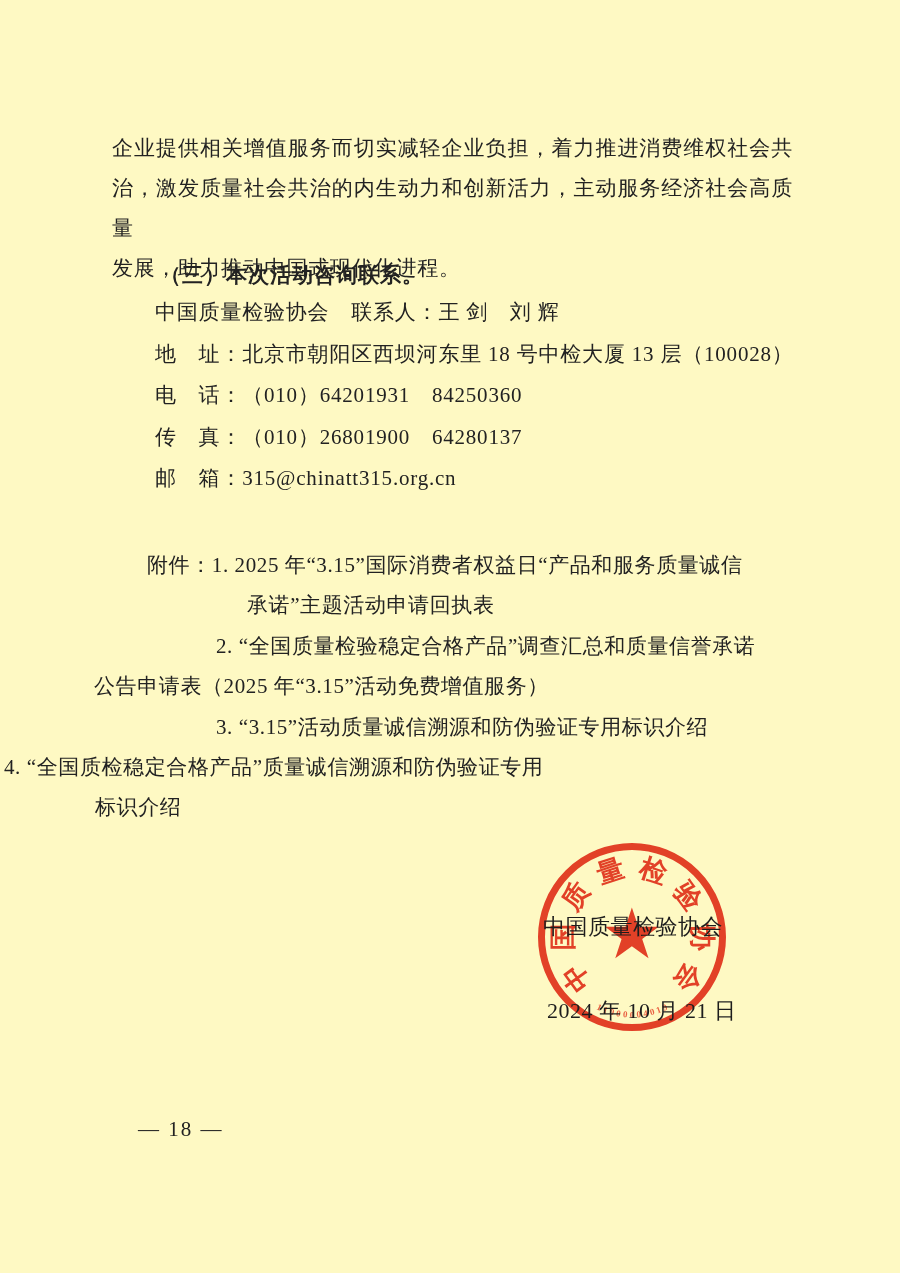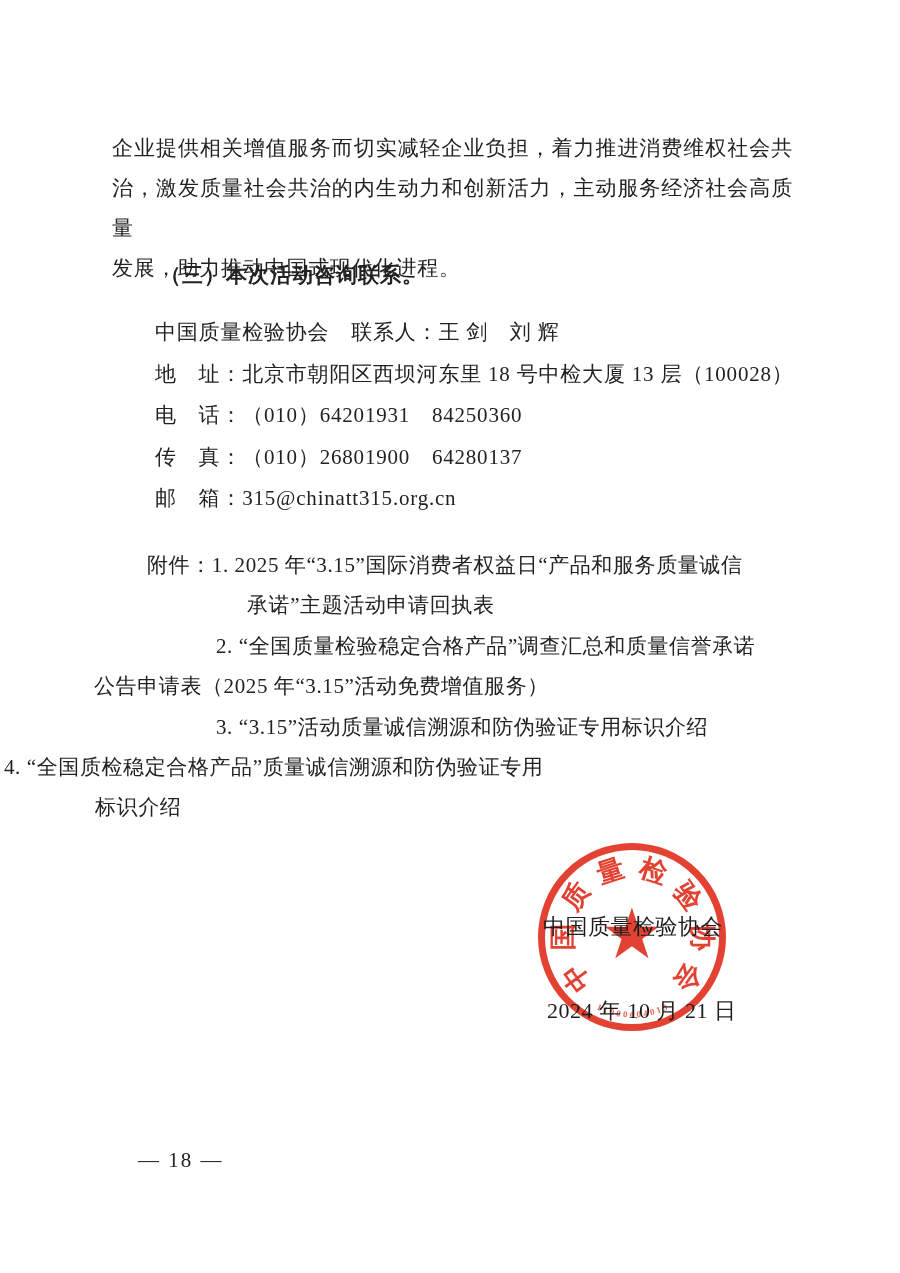--- a/index.html
+++ b/index.html
@@ -1,36 +1,36 @@
 <!DOCTYPE html>
 <html><head>
 <meta charset="utf-8">
 <style>
   html,body{margin:0;padding:0;background:#888;}
   .page{
-    position:relative;width:900px;height:1273px;background:#ffffff;
+    position:relative;width:900px;height:1273px;background:#fef9c3;
     margin:0 auto;overflow:hidden;
     font-family:"Liberation Serif","DejaVu Serif",serif;
     color:#222222;
   }
   
   .para{
     position:absolute;left:112px;top:128px;width:681px;
     font-size:21px;line-height:40px;letter-spacing:0.8px;
   }
   .para .line{white-space:nowrap;}
   .para .line.fill{white-space:normal;text-align:justify;text-align-last:justify;}
   
   .heading{
     position:absolute;left:160px;top:255px;
     font-size:21px;line-height:40px;font-weight:bold;letter-spacing:1px;
   }
   
   .contact{
-    position:absolute;left:155px;top:312px;
+    position:absolute;left:155px;top:292px;
     font-size:21px;line-height:41.5px;letter-spacing:0.8px;
   }
   
   .attachments{
     position:absolute;left:4px;top:545px;width:900px;
     font-size:21px;line-height:40.4px;letter-spacing:0.6px;
   }
   .att-0{padding-left:143px;}
   .att-1{padding-left:243px;}
   .att-2{padding-left:212px;}
@@ -64,21 +64,21 @@
   .seal-arc,.seal-serial{position:absolute;left:0;top:0;width:188px;height:188px;}
   .seal-arc{font-size:27px;font-weight:bold;color:#e13322;letter-spacing:0;}
   .seal-serial{font-size:9px;font-weight:bold;color:#e8584a;}
   .arc-ch{position:absolute;left:50%;top:50%;line-height:1;}
   
   .public-note{
     position:absolute;left:162px;top:1076px;
     font-size:21px;letter-spacing:1px;
   }
   .page-number{
-    position:absolute;left:138px;top:1148px;
+    position:absolute;left:138px;top:1117px;
     font-size:21px;letter-spacing:2px;
   }
 </style>
 </head>
 <body>
 
 <div class="page">
 
   <div class="para">
     <div class="line fill">企业提供相关增值服务而切实减轻企业负担，着力推进消费维权社会共</div>

